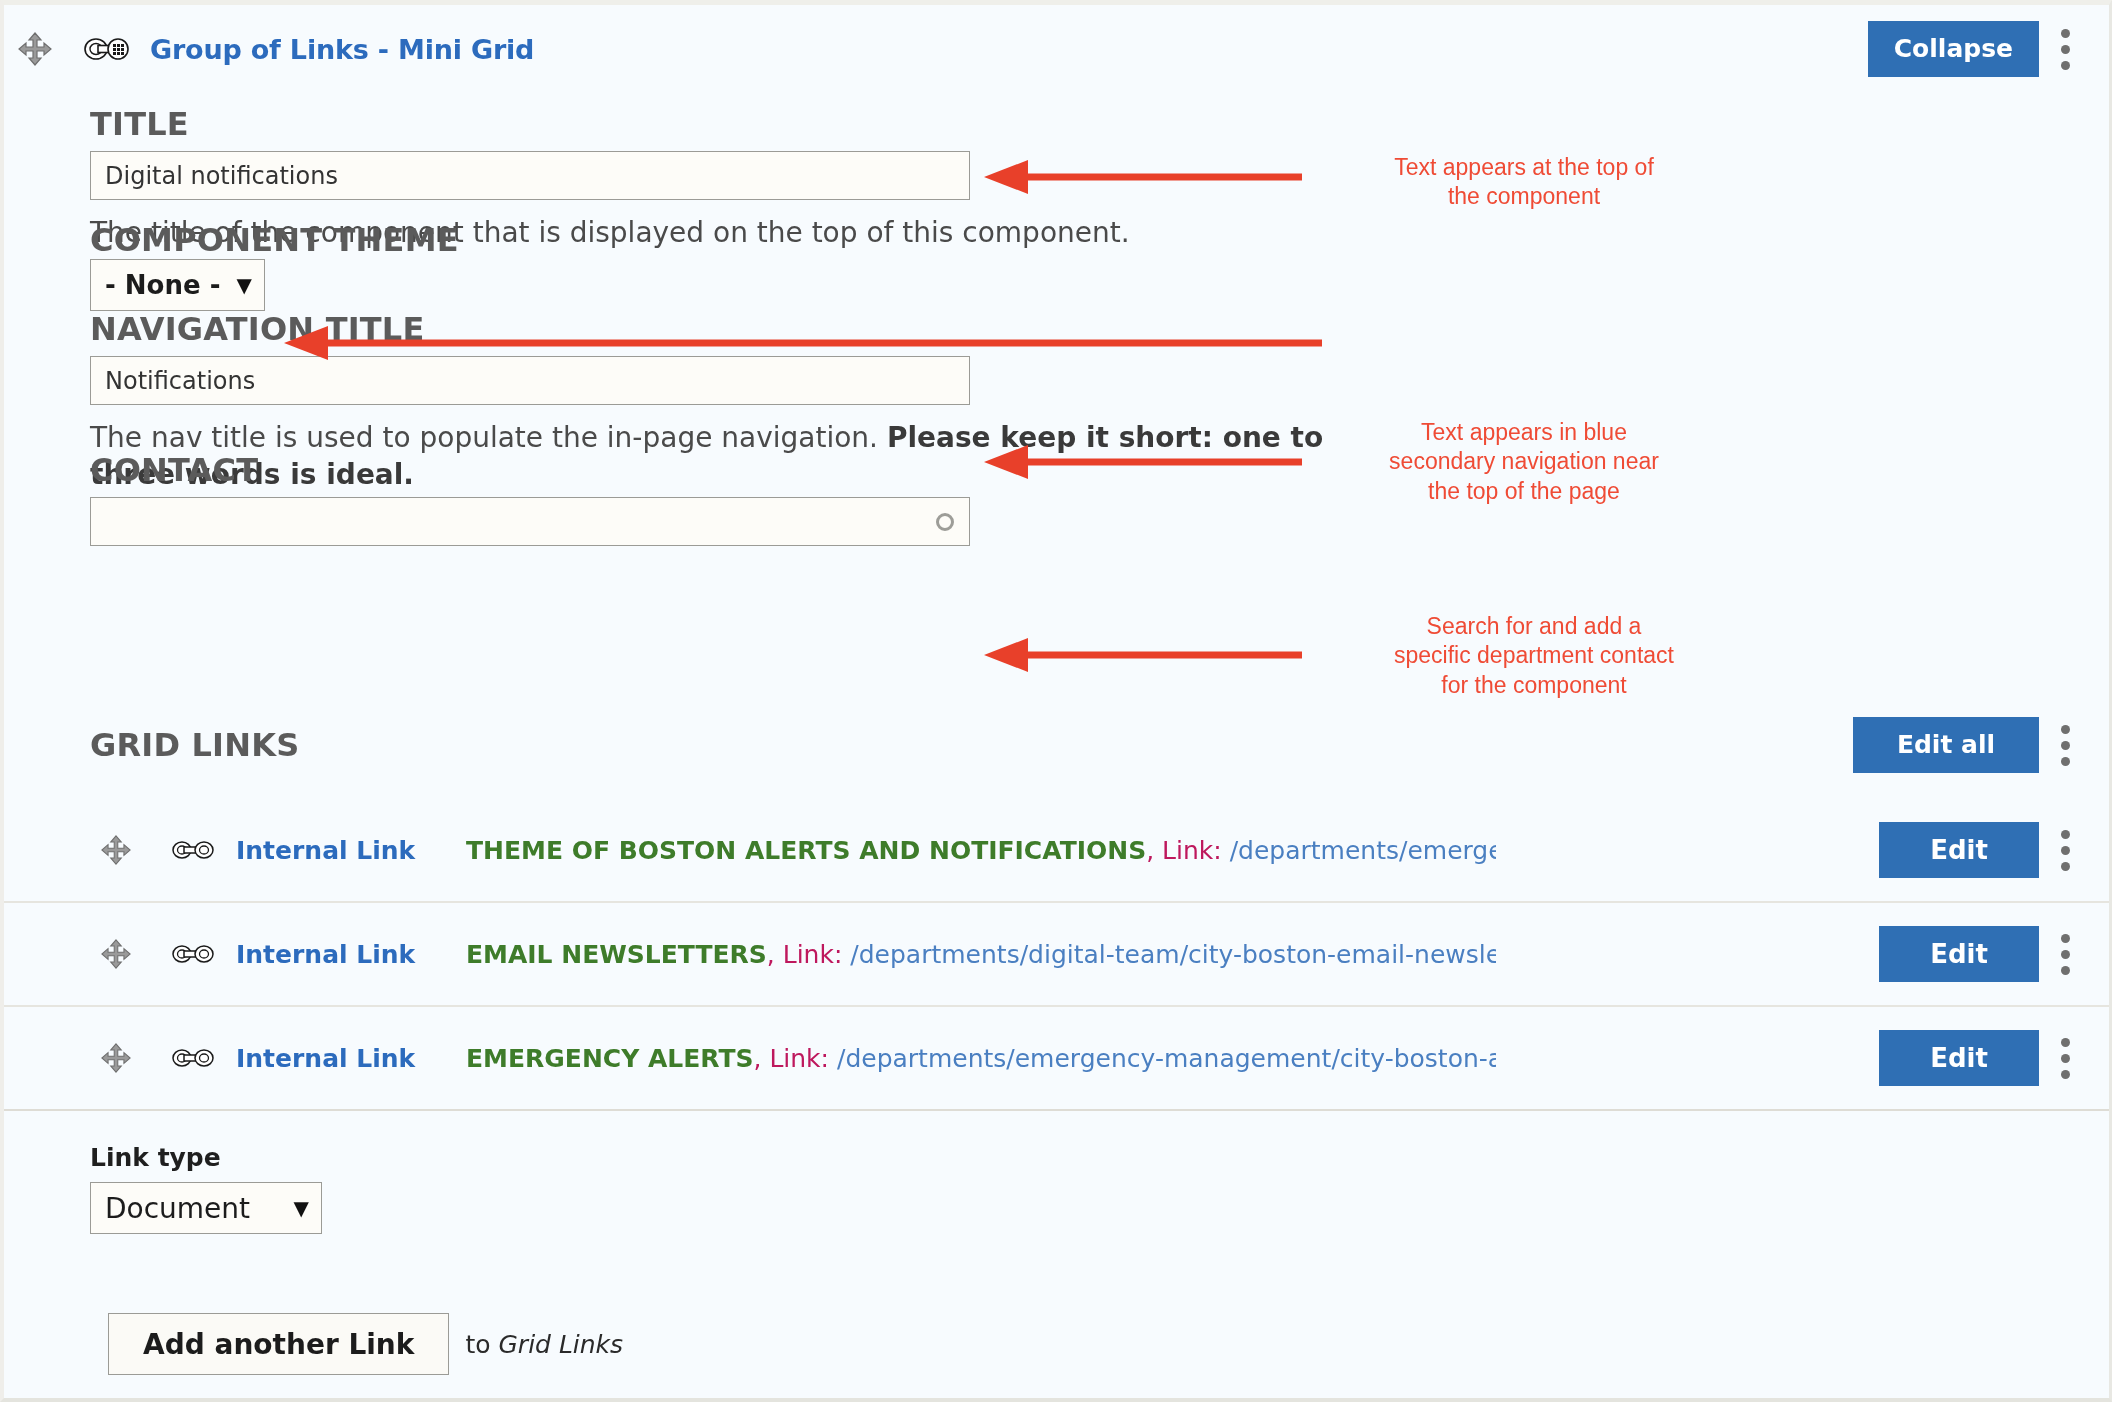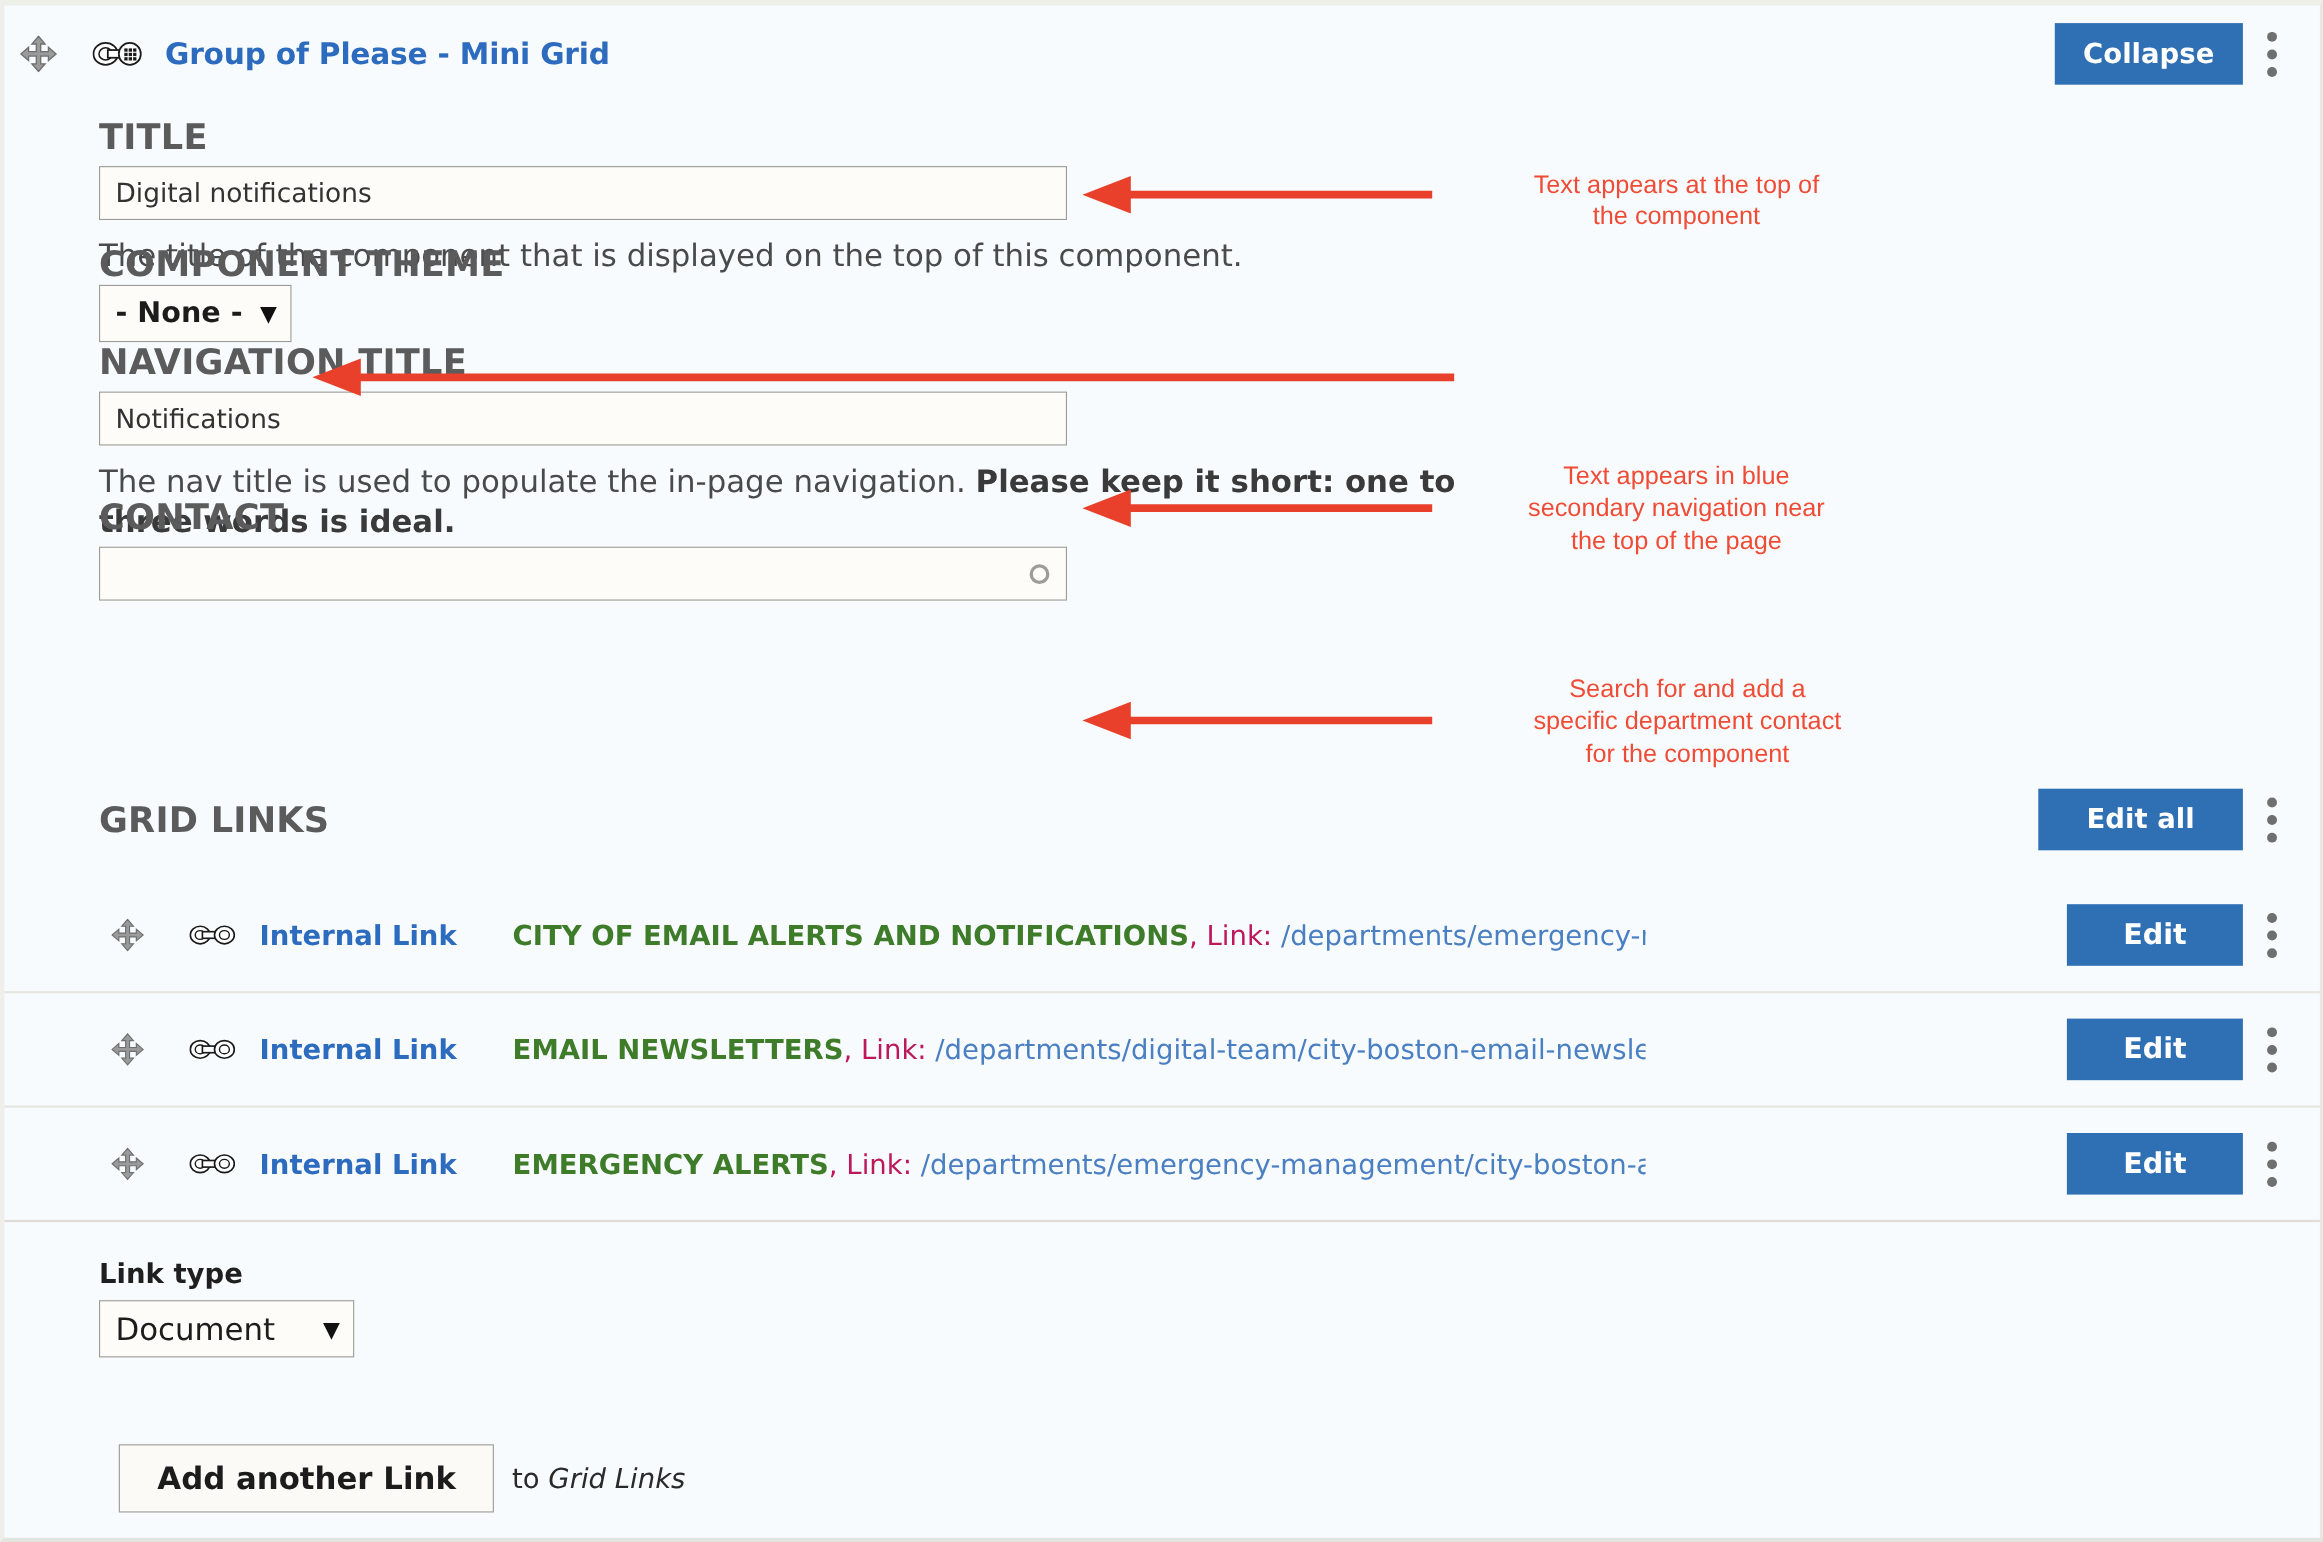--- a/index.html
+++ b/index.html
@@ -294,21 +294,21 @@
           <rect x="29" y="14" width="3" height="3"></rect>
             <rect x="33" y="14" width="3" height="3"></rect>
             <rect x="37" y="14" width="3" height="3"></rect>
           <rect x="29" y="18" width="3" height="3"></rect>
             <rect x="33" y="18" width="3" height="3"></rect>
             <rect x="37" y="18" width="3" height="3"></rect>
         </g>
       </svg>
     </div>
 
-    <div class="comp-title">Group of Please - Mini Grid</div>
+    <div class="comp-title">Group of Links - Mini Grid</div>
 
     <div class="header-right">
       <button class="btn-blue">Collapse</button>
       <div class="kebab">
           <i></i>
           <i></i>
           <i></i>
         </div>
     </div>
   </div>
@@ -399,21 +399,21 @@
         <svg width="42" height="24" viewBox="0 0 42 24">
           <ellipse cx="10" cy="12" rx="9" ry="8" fill="#fff" stroke="#1a1a1a" stroke-width="1.5"></ellipse>
           <ellipse cx="10" cy="12" rx="4.5" ry="4" fill="#fff" stroke="#1a1a1a" stroke-width="1.3"></ellipse>
           <rect x="12" y="9" width="18" height="6" fill="#fff" stroke="#1a1a1a" stroke-width="1.5"></rect>
           <ellipse cx="32" cy="12" rx="9" ry="8" fill="#fff" stroke="#1a1a1a" stroke-width="1.5"></ellipse>
           <ellipse cx="32" cy="12" rx="4.5" ry="4" fill="#fff" stroke="#1a1a1a" stroke-width="1.3"></ellipse>
         </svg>
       </div>
       <div class="row-type">Internal Link</div>
       <div class="row-summary" style="max-width:1030px;">
-        <span class="ttl">CITY OF EMAIL ALERTS AND NOTIFICATIONS</span><span class="lbl">, Link: </span><span class="url">/departments/emergency-management/city-boston…</span>
+        <span class="ttl">THEME OF BOSTON ALERTS AND NOTIFICATIONS</span><span class="lbl">, Link: </span><span class="url">/departments/emergency-management/city-boston…</span>
       </div>
       <div class="row-right">
         <button class="btn-edit">Edit</button>
         <div class="kebab">
             <i></i>
             <i></i>
             <i></i>
           </div>
       </div>
     </div>

